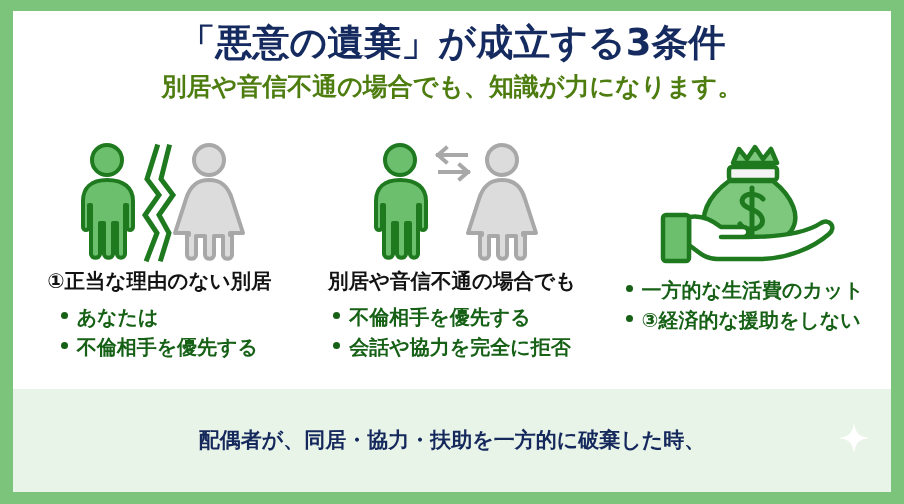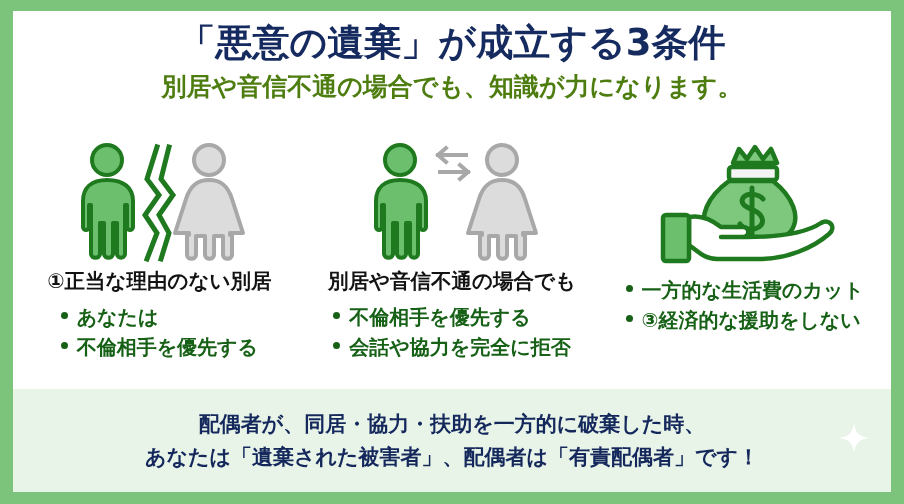--- a/index.html
+++ b/index.html
@@ -279,17 +279,16 @@
         </div>
       </div>
 
     </div>
 
     <div class="banner">
       <svg class="sparkle" viewBox="0 0 30 30" aria-hidden="true">
         <path d="M15 0 C16.5 10 20 13.5 30 15 C20 16.5 16.5 20 15 30 C13.5 20 10 16.5 0 15 C10 13.5 13.5 10 15 0 Z" fill="#ffffff"></path>
       </svg>
       <div class="banner-line">配偶者が、同居・協力・扶助を一方的に破棄した時、</div>
-      <div class="banner-line">あなたは「遺棄された被害者」、配偶者は「有責配偶者」です！</div>
     </div>
 
   </div>
 </div>
 
 </body></html>

